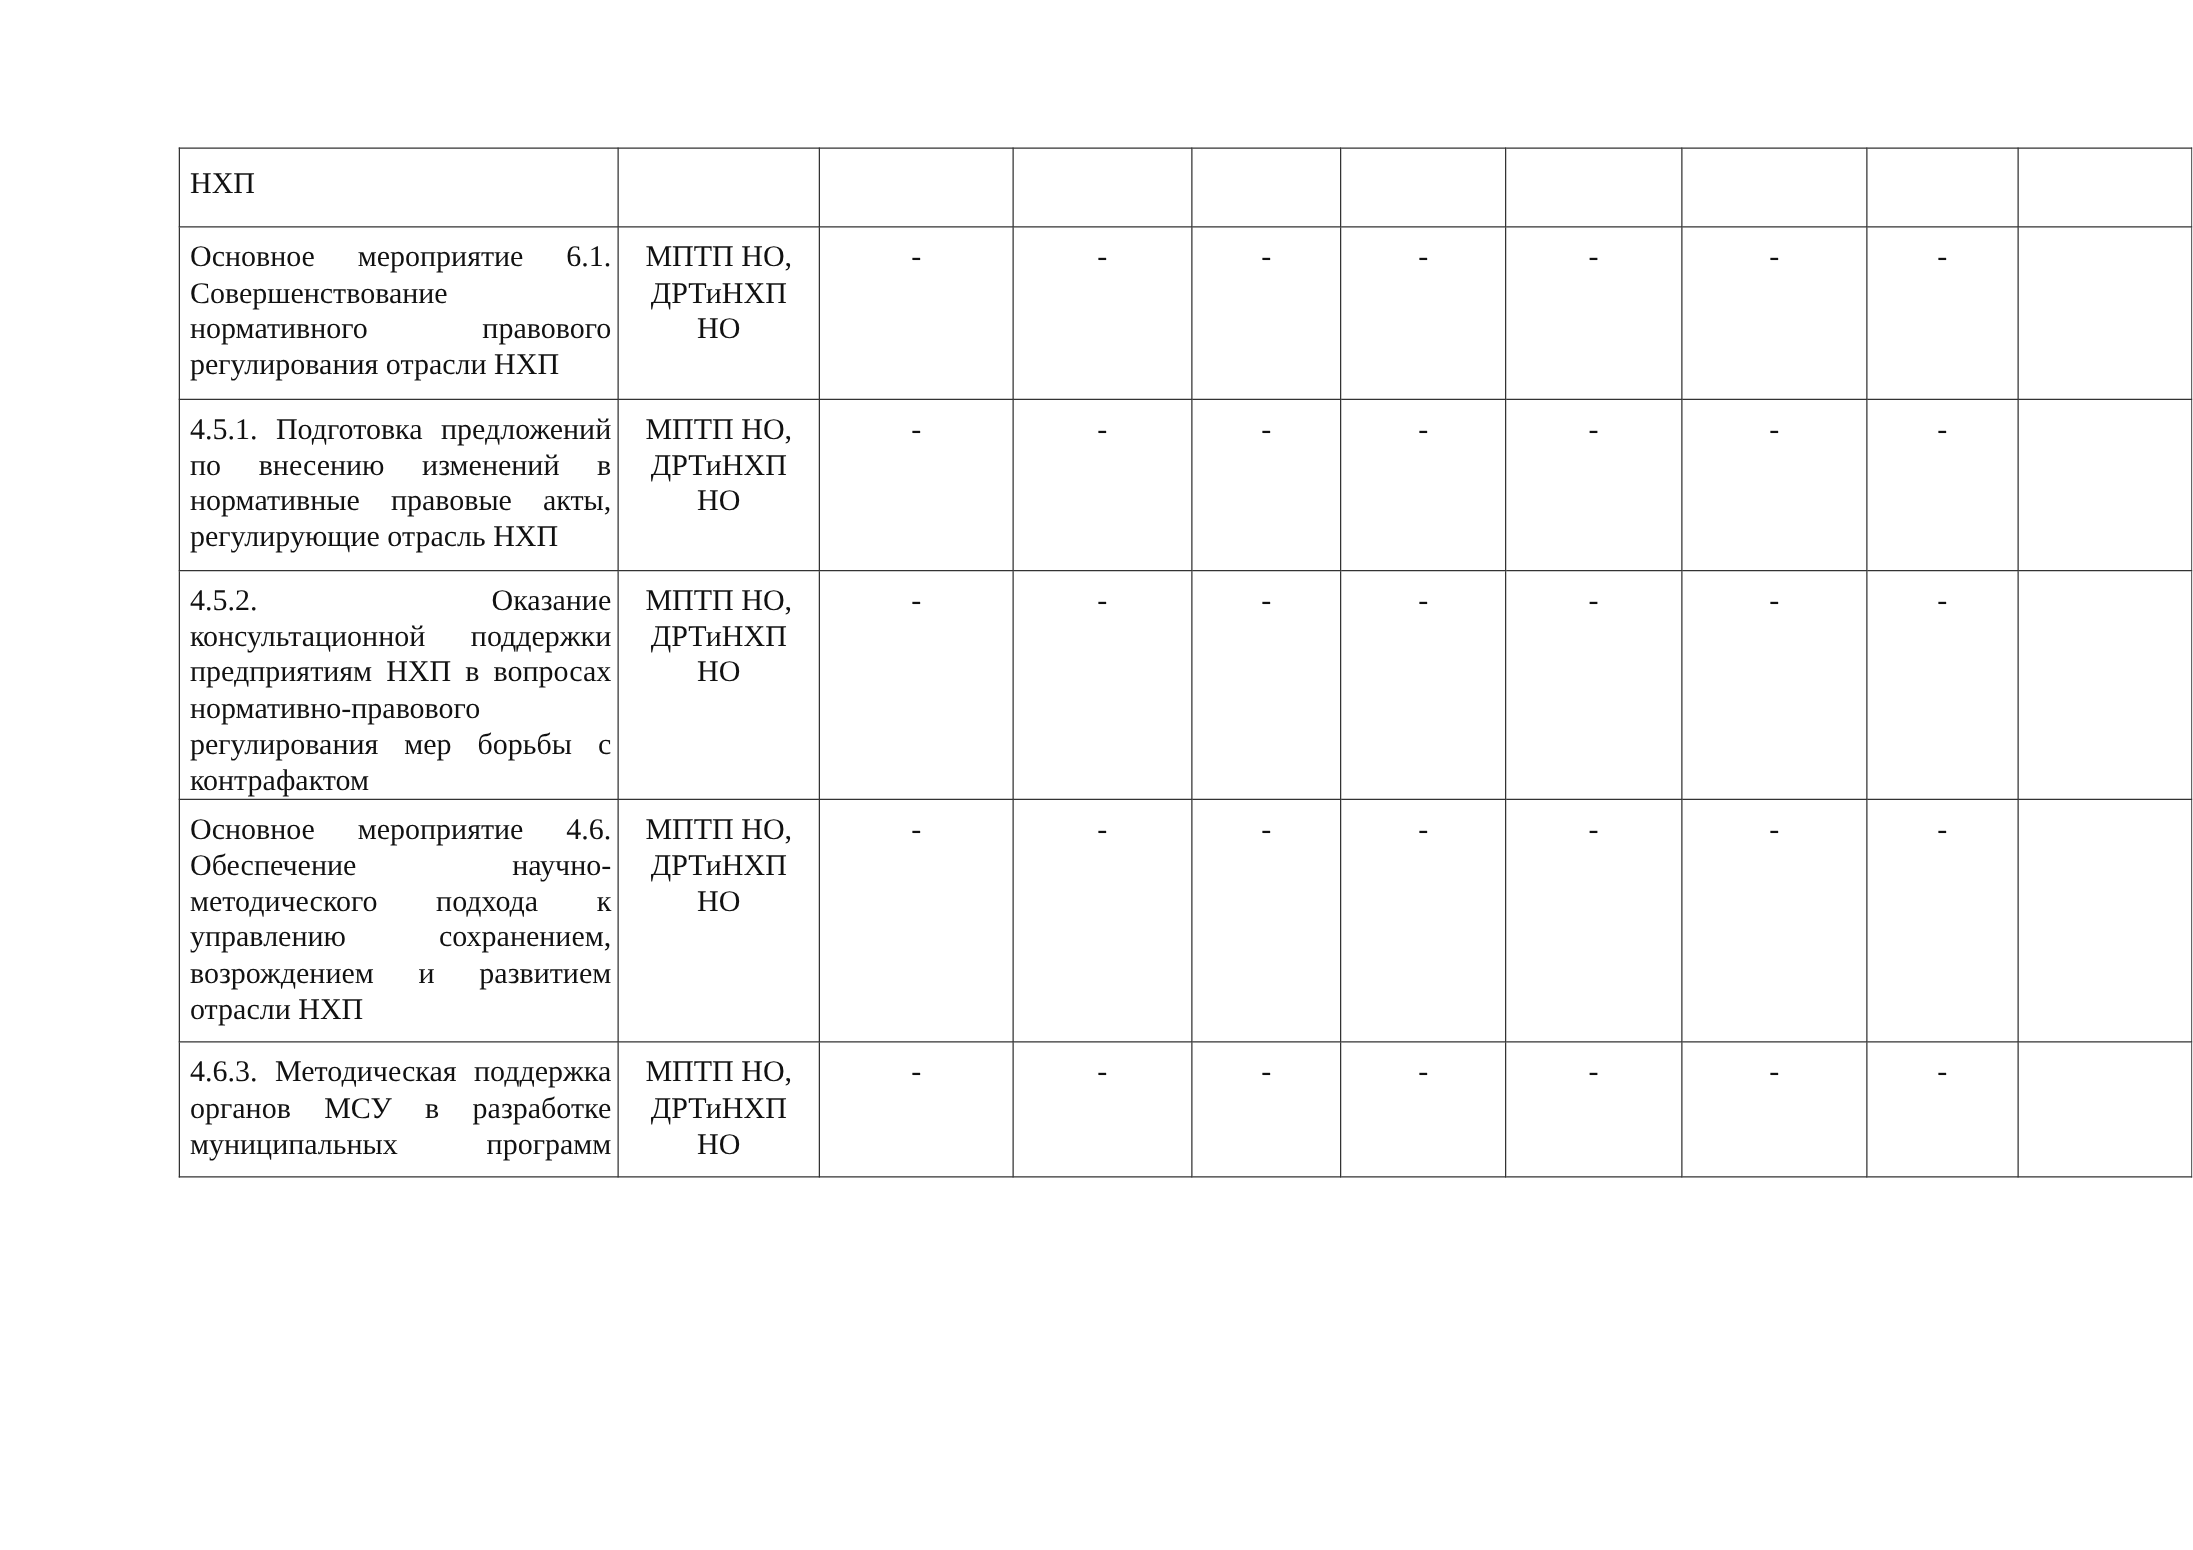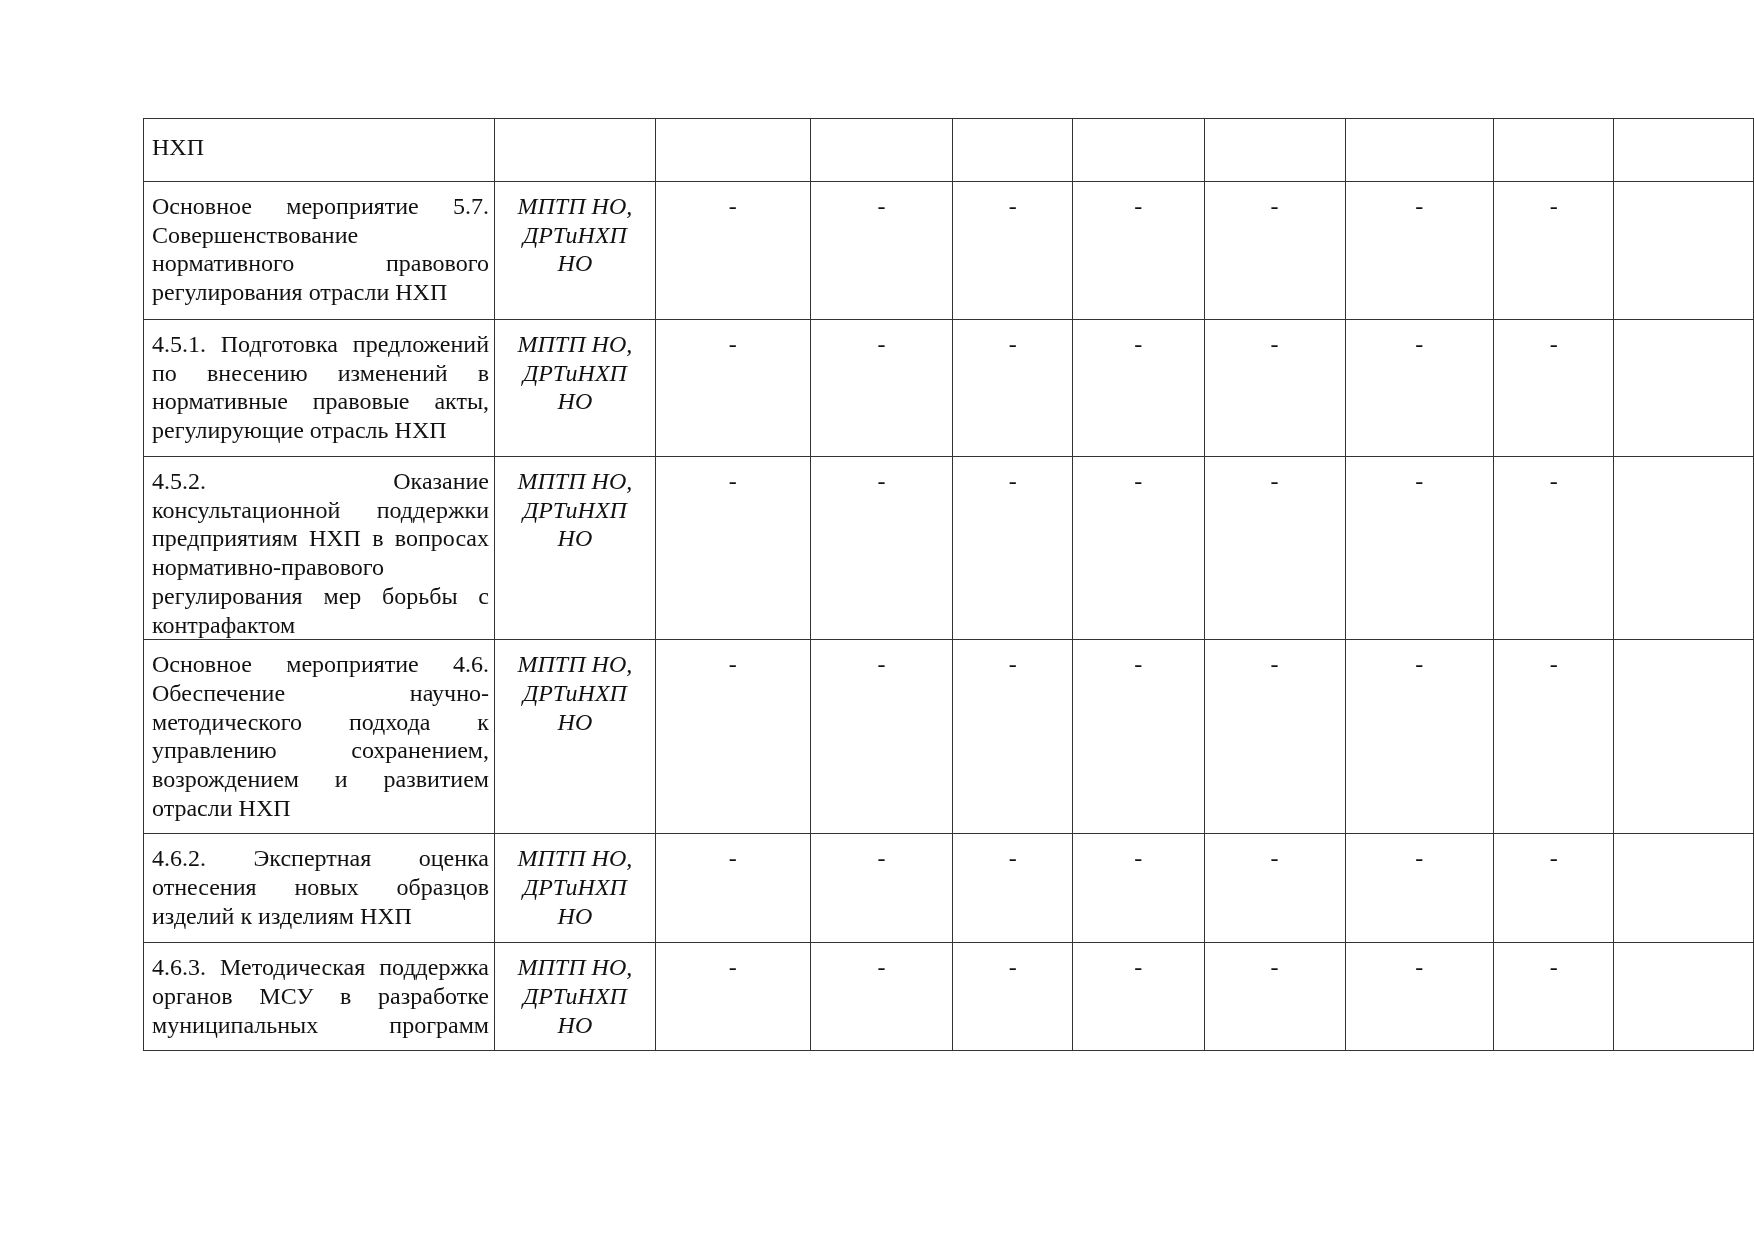--- a/index.html
+++ b/index.html
@@ -43,21 +43,21 @@
     text-align-last: justify;
   }
   .cell-exec {
     padding-top: 10px !important;
     text-align: center;
   }
   .cell-val {
     padding-top: 10px !important;
     text-align: center;
   }
-  .exec-line { display: block; font-style: italic; }
+  .exec-line { display: block; }
   .row-head td.cell-title { padding-top: 14px !important; }
 </style>
 </head>
 <body>
 
 <div class="page">
   <table class="doc-table">
     <colgroup>
       <col style="width:361px">
       <col style="width:165px">
@@ -79,21 +79,21 @@
         <td class="cell-val"></td>
         <td class="cell-val"></td>
         <td class="cell-val"></td>
         <td class="cell-val"></td>
         <td class="cell-val"></td>
         <td class="cell-val"></td>
         <td class="cell-val"></td>
       </tr>
 
       <tr style="height:138px">
-        <td class="cell-title">Основное мероприятие 5.7. Совершенствование нормативного правового регулирования отрасли НХП</td>
+        <td class="cell-title">Основное мероприятие 6.1. Совершенствование нормативного правового регулирования отрасли НХП</td>
         <td class="cell-exec">
           <span class="exec-line">МПТП НО,</span>
           <span class="exec-line">ДРТиНХП</span>
           <span class="exec-line">НО</span>
         </td>
         <td class="cell-val">-</td>
         <td class="cell-val">-</td>
         <td class="cell-val">-</td>
         <td class="cell-val">-</td>
         <td class="cell-val">-</td>
@@ -147,36 +147,20 @@
         <td class="cell-val">-</td>
         <td class="cell-val">-</td>
         <td class="cell-val">-</td>
         <td class="cell-val">-</td>
         <td class="cell-val">-</td>
         <td class="cell-val">-</td>
         <td class="cell-val"></td>
       </tr>
 
 
-      <tr style="height:109px">
-        <td class="cell-title">4.6.2. Экспертная оценка отнесения новых образцов изделий к изделиям НХП</td>
-        <td class="cell-exec">
-          <span class="exec-line">МПТП НО,</span>
-          <span class="exec-line">ДРТиНХП</span>
-          <span class="exec-line">НО</span>
-        </td>
-        <td class="cell-val">-</td>
-        <td class="cell-val">-</td>
-        <td class="cell-val">-</td>
-        <td class="cell-val">-</td>
-        <td class="cell-val">-</td>
-        <td class="cell-val">-</td>
-        <td class="cell-val">-</td>
-        <td class="cell-val"></td>
-      </tr>
 
       <tr style="height:108px">
         <td class="cell-title justify-last">4.6.3. Методическая поддержка органов МСУ в разработке муниципальных программ</td>
         <td class="cell-exec">
           <span class="exec-line">МПТП НО,</span>
           <span class="exec-line">ДРТиНХП</span>
           <span class="exec-line">НО</span>
         </td>
         <td class="cell-val">-</td>
         <td class="cell-val">-</td>

